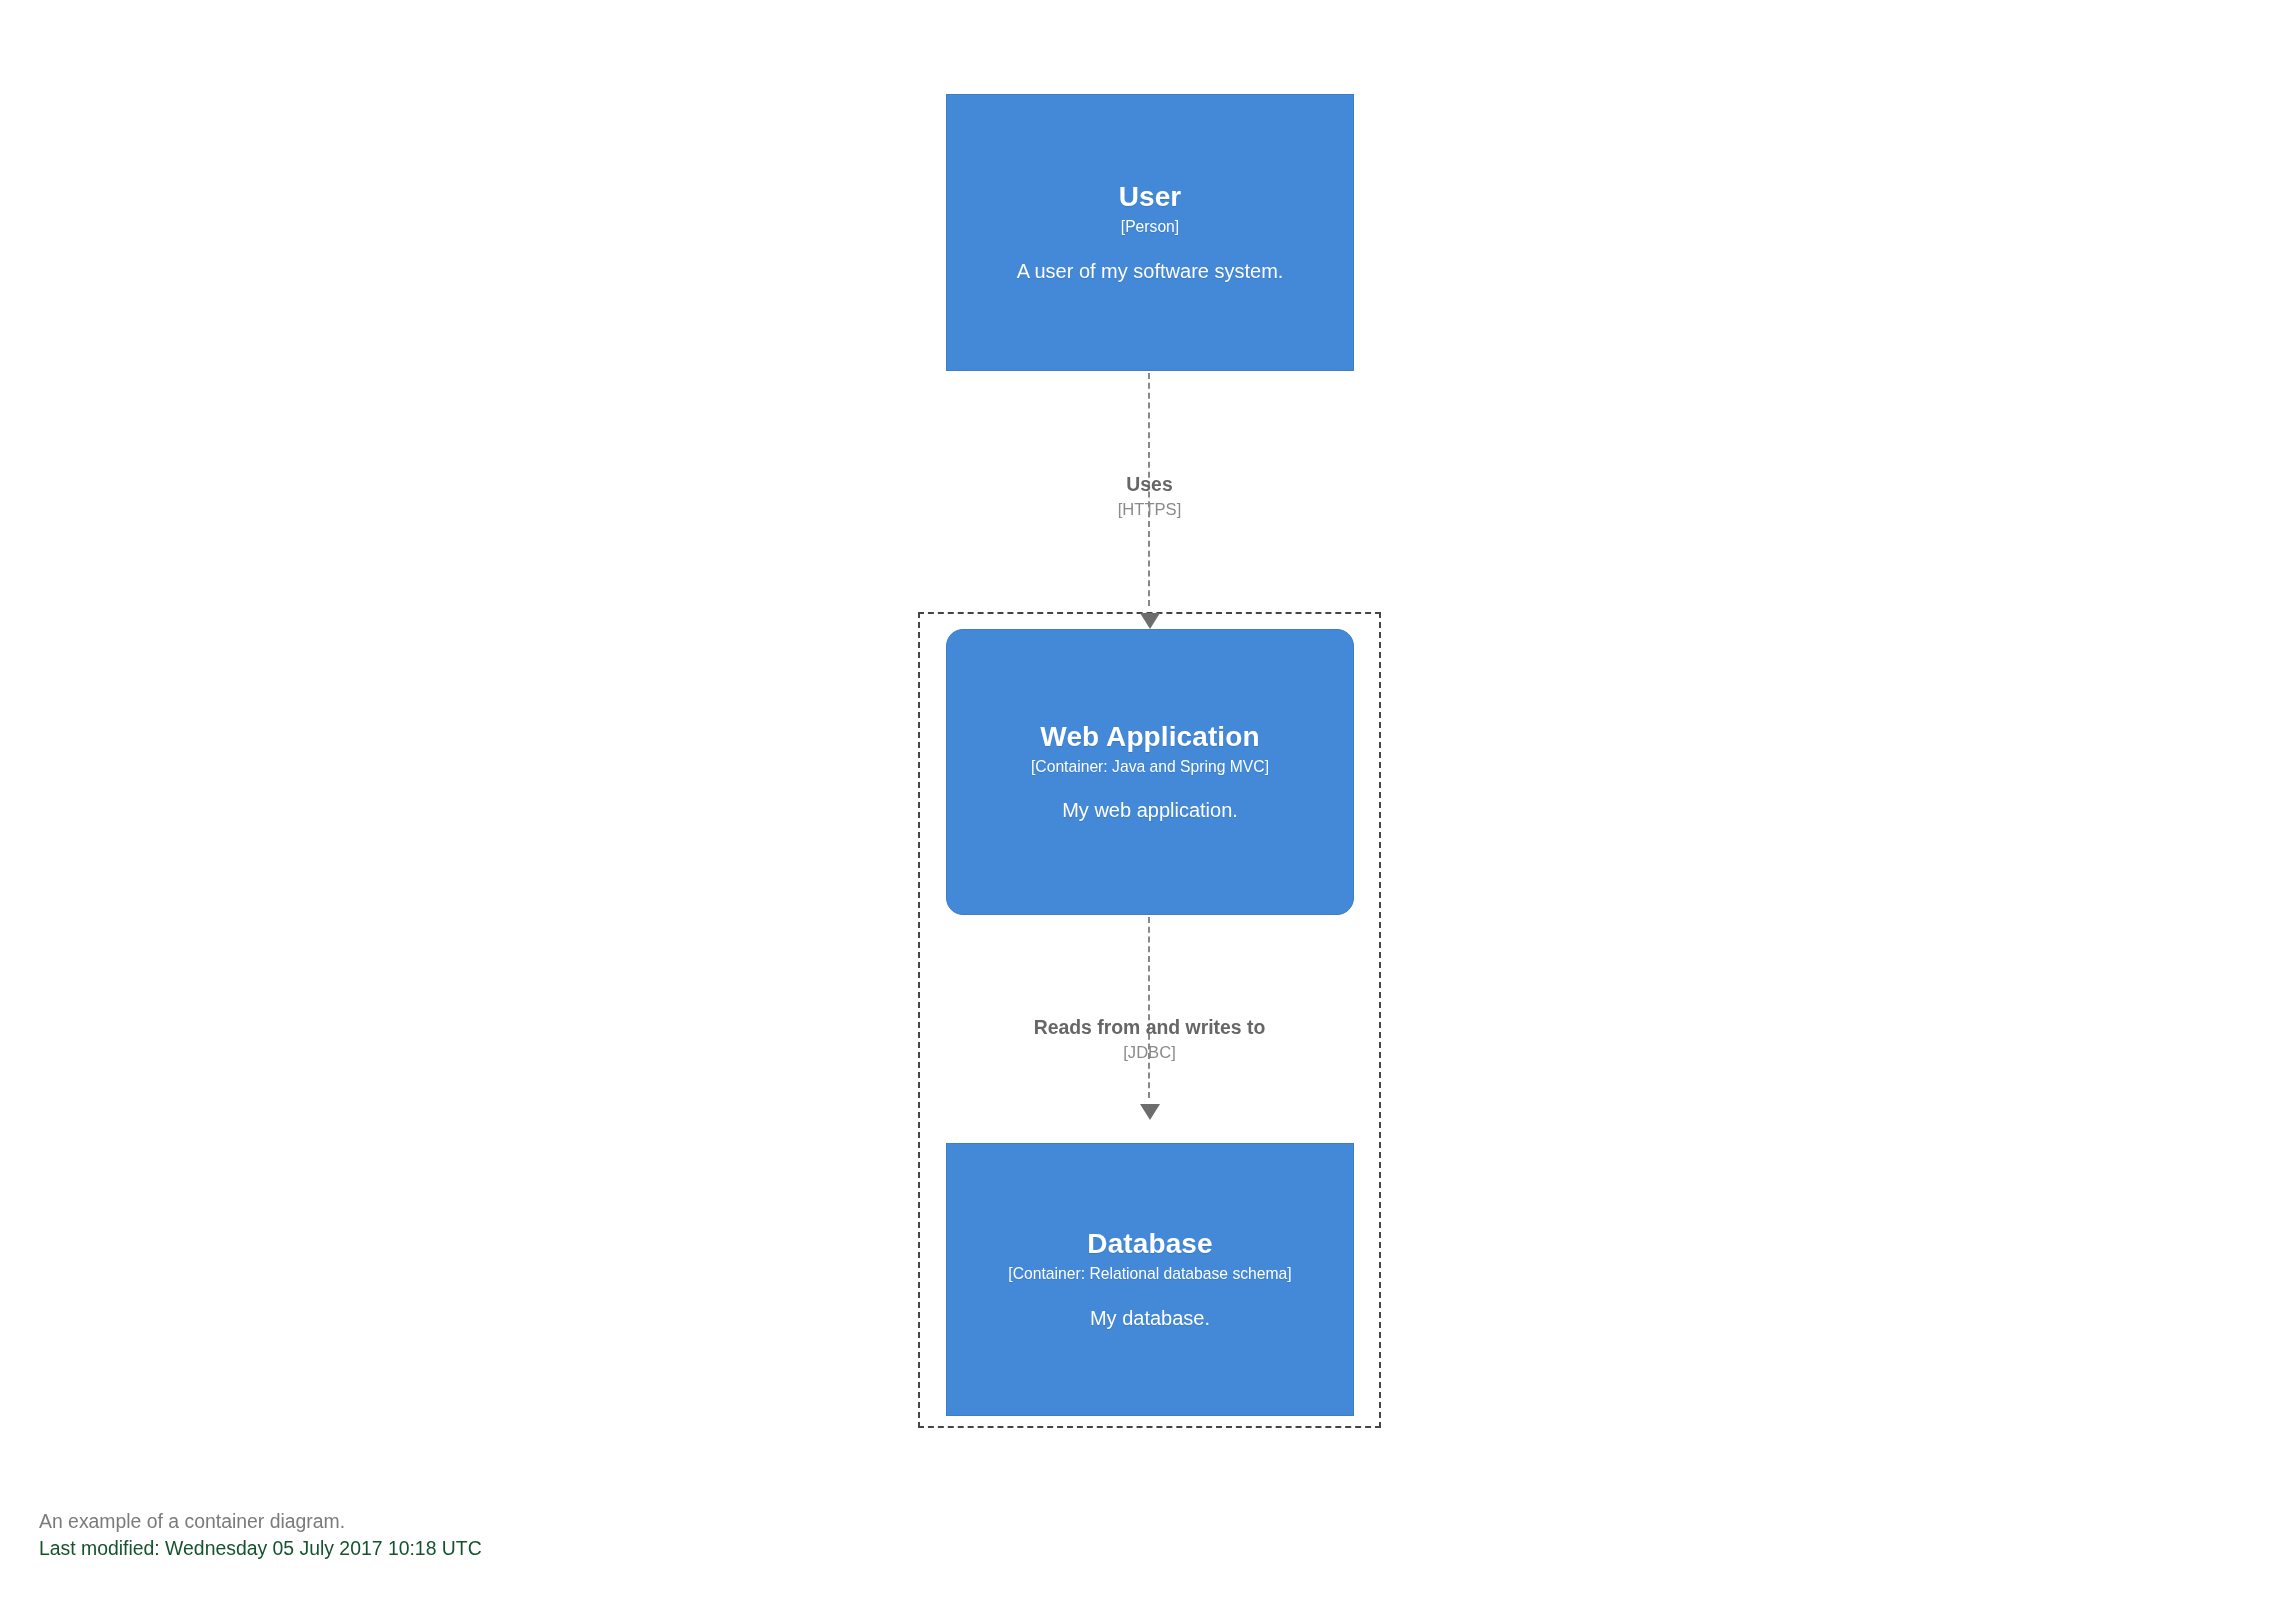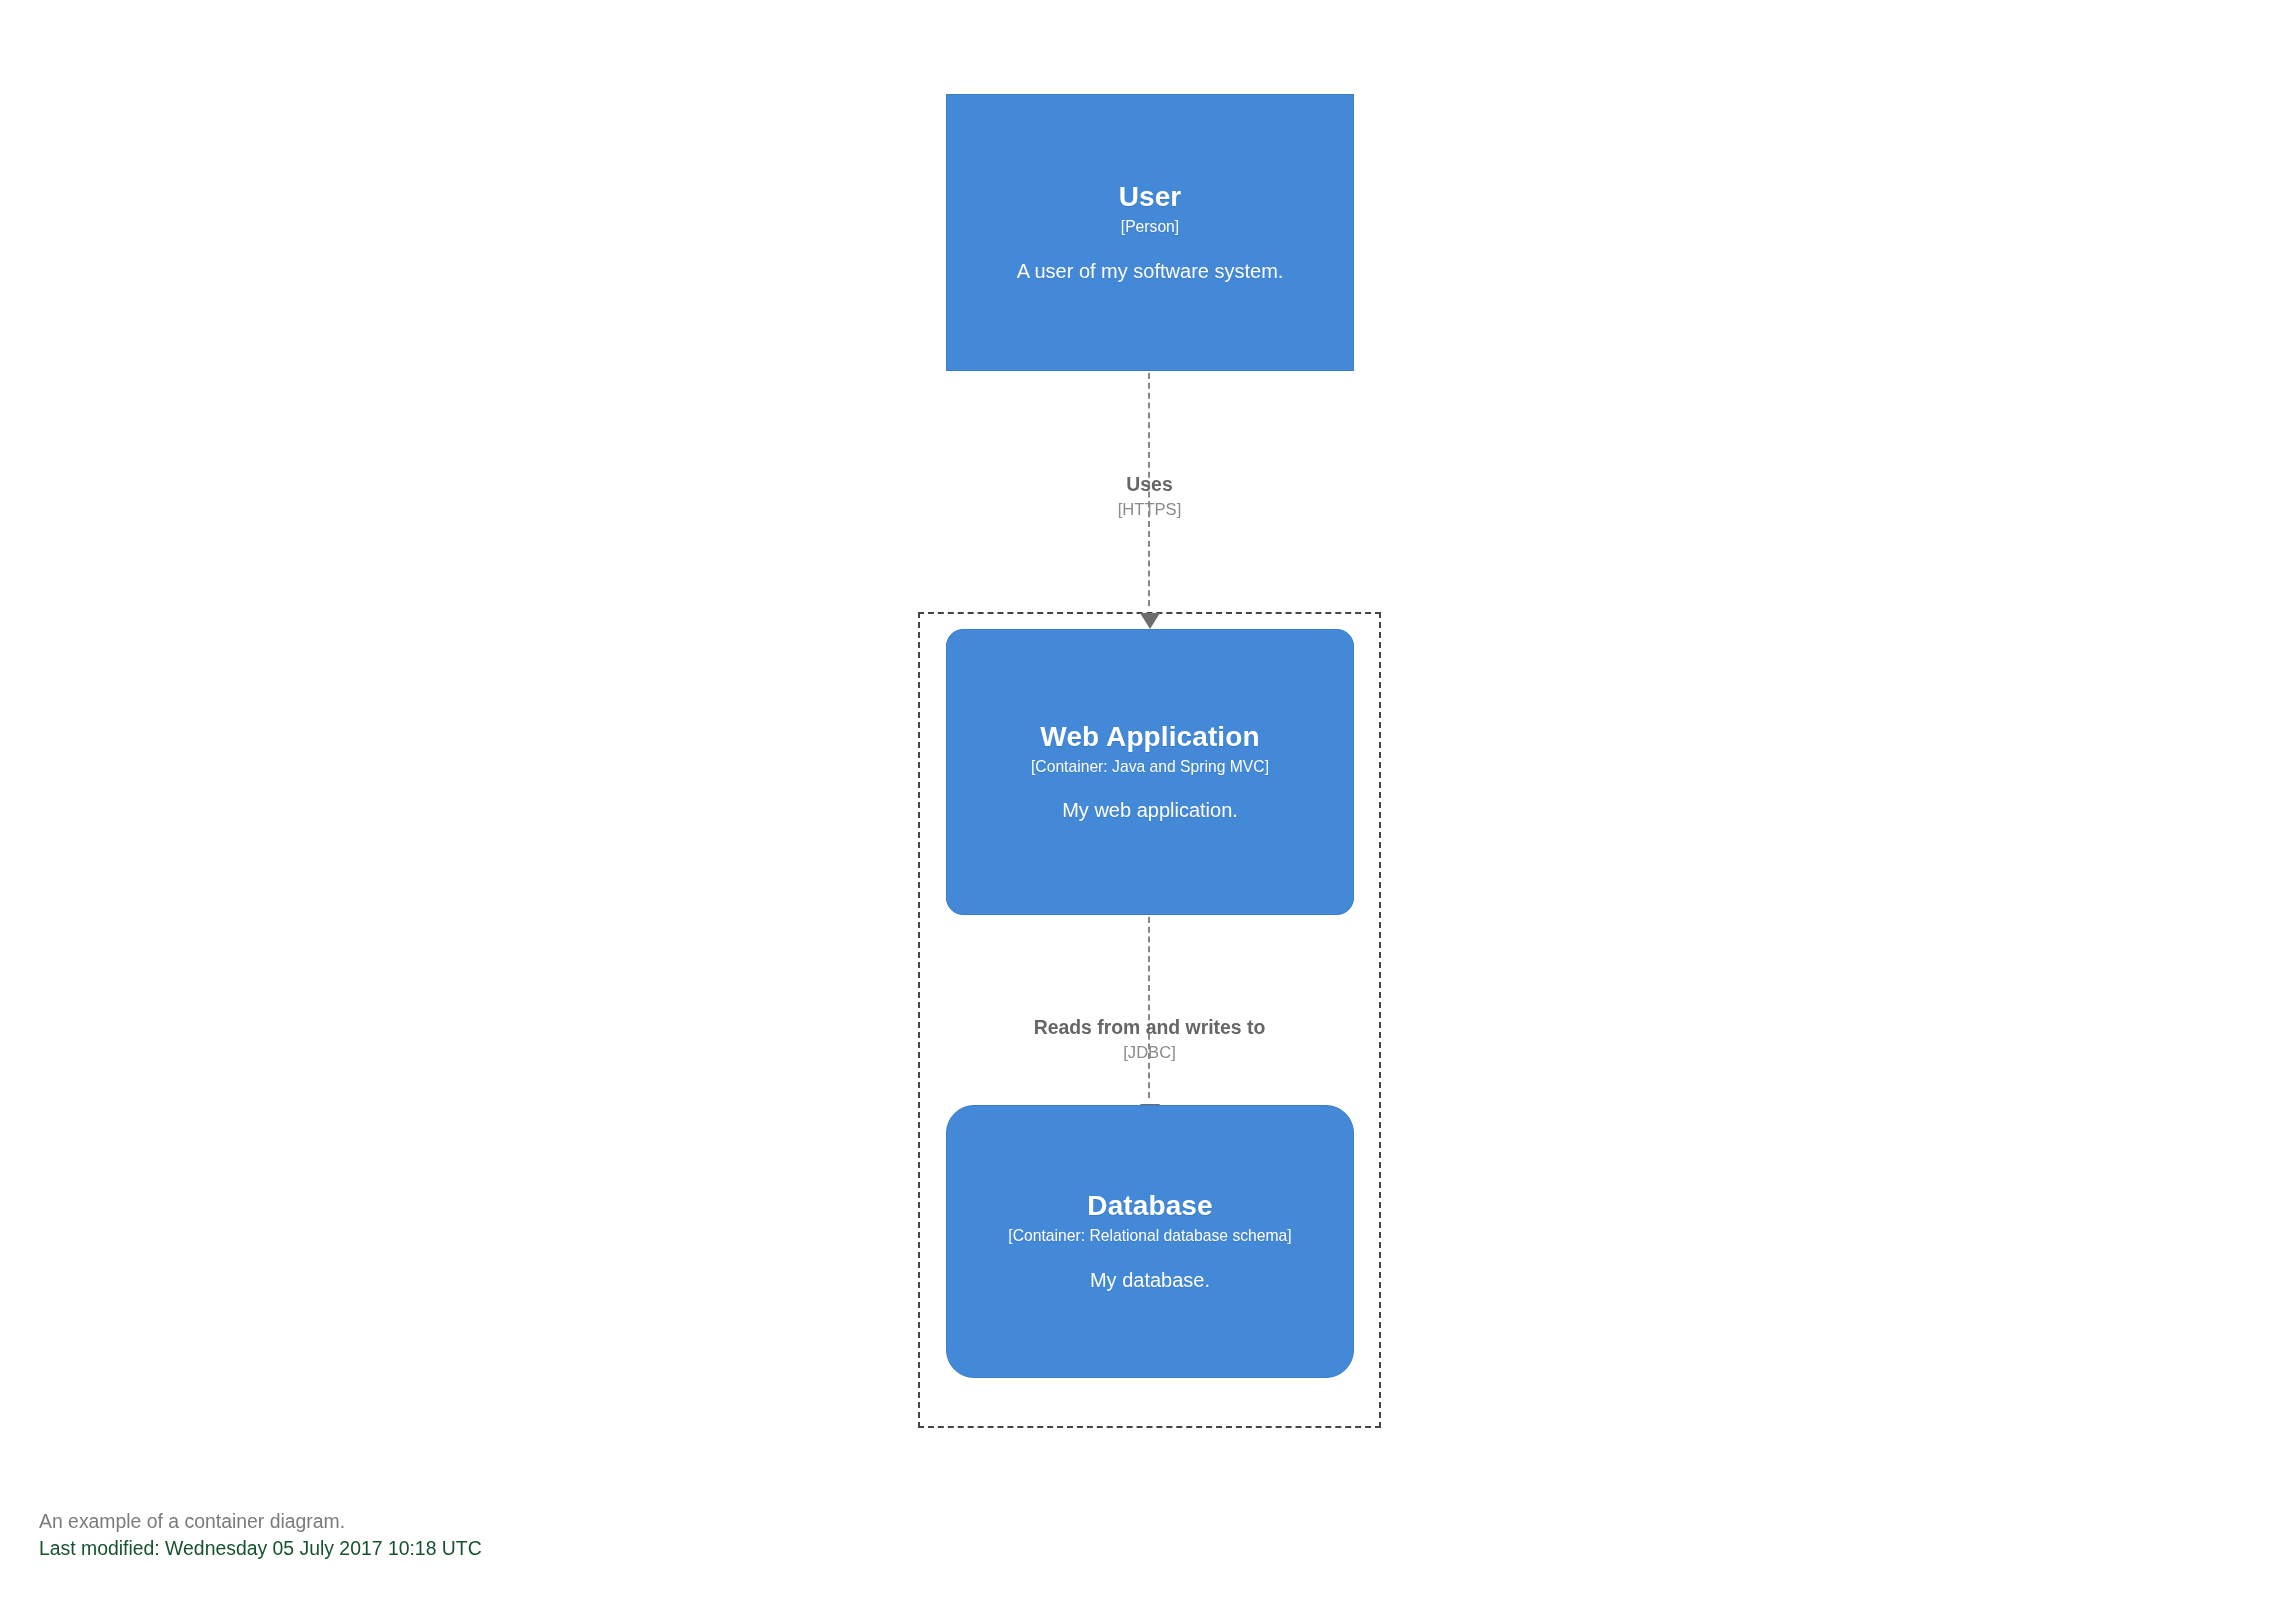--- a/index.html
+++ b/index.html
@@ -63,21 +63,21 @@
   .node .n-desc {
     font-size: 20px;
     font-weight: normal;
     line-height: 1.3;
     margin-top: 20px;
     text-shadow: 0 0.9px 0.9px rgba(0,0,0,0.10);
   }
 
   #node-user        { left: 946px; top: 94px;  width: 408px; height: 277px; }
   #node-webapp      { left: 946px; top: 629px;  width: 408px; height: 286px; border-radius: 17px; }
-  #node-database    { left: 946px; top: 1105px; width: 408px; height: 273px; border-radius: 28px; }
+  #node-database    { left: 946px; top: 1143px; width: 408px; height: 273px; }
 
   
   .rel-line {
     position: absolute;
     width: 0;
     border-left: 2.8px dashed #888888;
   }
   #rel1-line { left: 1148px; top: 373px;  height: 233px; }
   #rel2-line { left: 1148px; top: 917px;  height: 181px; }
 

